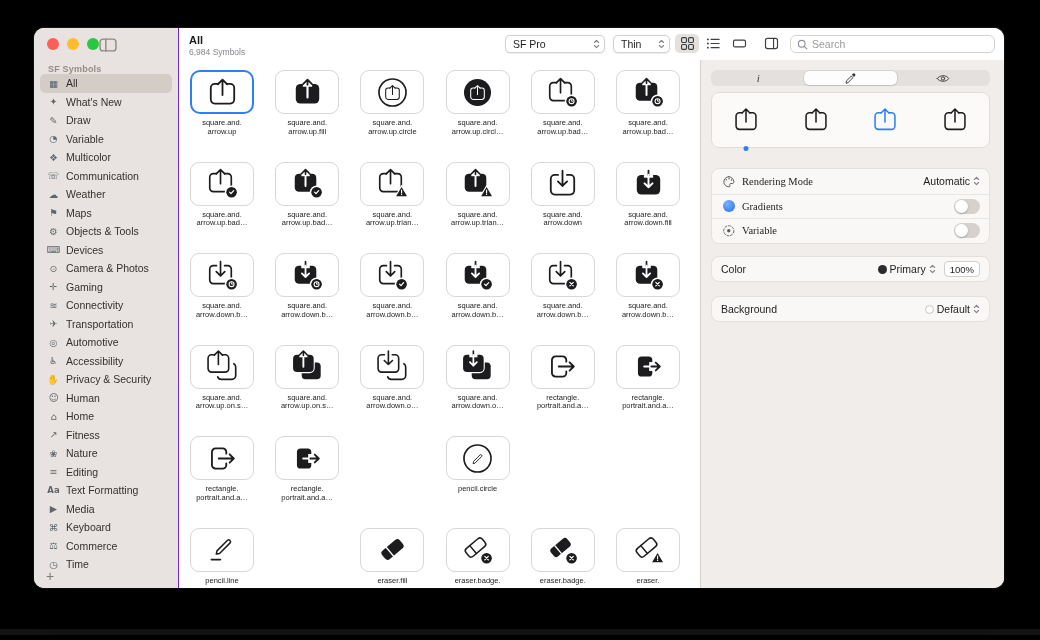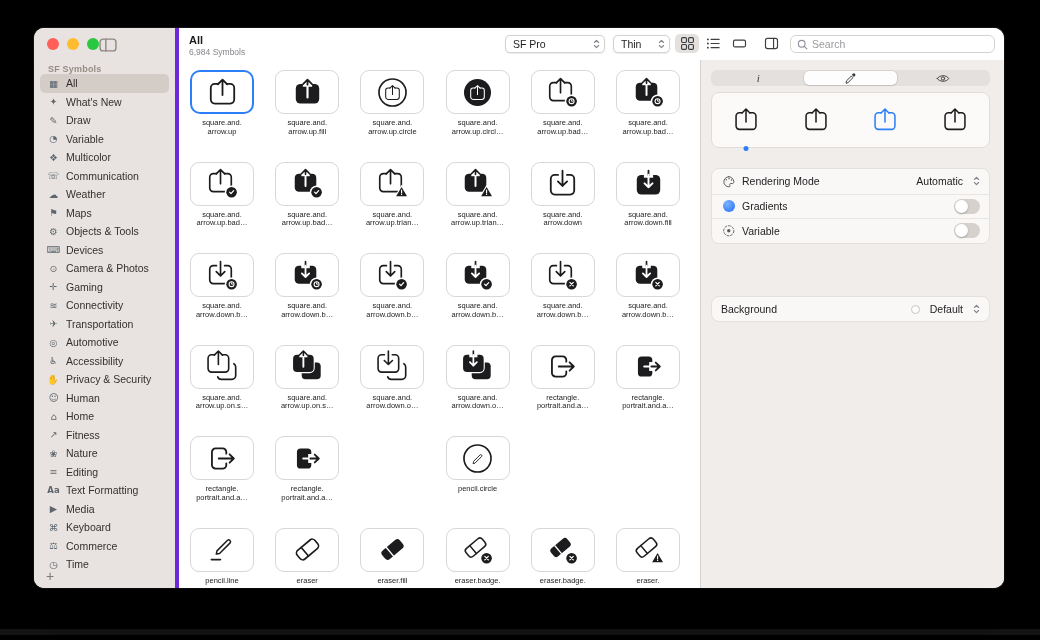--- a/index.html
+++ b/index.html
@@ -2,21 +2,21 @@
 <html><head>
 <meta charset="utf-8">
 <style>
   *{margin:0;padding:0;box-sizing:border-box;font-family:"Liberation Sans","DejaVu Sans",sans-serif;}
   html,body{width:1040px;height:640px;background:#000;overflow:hidden;}
   .stage{position:relative;width:1040px;height:640px;background:#000;}
   .dock-strip{position:absolute;left:0;right:0;bottom:5px;height:6px;background:#141414;}
   .window{position:absolute;left:34px;top:28px;width:970px;height:560px;border-radius:10px;background:#fff;overflow:hidden;
           box-shadow:0 18px 45px rgba(0,0,0,.65),0 0 0 1px rgba(255,255,255,.09);}
   
-  .sidebar{position:absolute;left:0;top:0;bottom:0;width:145px;background:#e8e3e0;border-right:4px solid #6d28d9;}
+  .sidebar{position:absolute;left:0;top:0;bottom:0;width:145px;background:#e8e3e0;border-right:1px solid #6d28d9;}
   .traffic{position:absolute;top:10px;left:13px;display:flex;gap:8px;}
   .tl{width:12px;height:12px;border-radius:50%;}
   .tl.red{background:#ff5f57}.tl.yellow{background:#febc2e}.tl.green{background:#28c840}
   .sb-toggle{position:absolute;left:62px;top:9px;width:24px;height:16px;display:flex;align-items:center;justify-content:center;}
   .side-section{position:absolute;left:14px;top:36px;font-size:9px;font-weight:700;color:#948d86;letter-spacing:.2px;}
   .side-list{position:absolute;left:6px;right:6px;top:46px;}
   .side-item{display:flex;align-items:center;height:18.5px;padding:0 6px;border-radius:5px;color:#33302d;font-size:10.5px;white-space:nowrap;}
   .side-item.sel{background:#d3ccc7;}
   .s-ico{width:15px;flex:none;text-align:center;margin-right:5px;font-size:9.5px;color:#5d666f;font-family:"DejaVu Sans",sans-serif;}
   .s-ico.aa{font-size:8.5px;font-weight:700;}
@@ -58,22 +58,22 @@
   .pv-card{position:absolute;left:10px;right:14px;top:32px;height:56px;background:#fbfaf9;border:1px solid #e0dcd9;border-radius:8px;
            display:flex;align-items:center;justify-content:space-between;padding:0 14px;}
   .pv-item{position:relative;width:40px;height:40px;display:flex;align-items:center;justify-content:center;}
   .pv-ico{width:28px;height:28px;}
   .pv-dot{position:absolute;left:50%;transform:translateX(-50%);bottom:-11px;width:5px;height:5px;border-radius:50%;background:#2d7ff9;}
   .group{position:absolute;left:10px;right:14px;top:108px;background:#f9f8f6;border:1px solid #e3e0dd;border-radius:8px;}
   .row{height:24.5px;display:flex;align-items:center;padding:0 9px;font-size:10.5px;color:#1d1d1f;}
   .row + .row{border-top:1px solid #e8e5e2;}
   .r-ico{width:15px;height:15px;margin-right:6px;display:flex;align-items:center;justify-content:center;flex:none;}
   .r-ico svg{width:13.5px;height:13.5px;}
-  .r-label{flex:1;}
-  .popup-bl{display:flex;align-items:center;gap:10px;font-size:10.5px;color:#1d1d1f;}
+  .r-label{flex:1;font-family:Liberation Serif, serif;}
+  .popup-bl{display:flex;align-items:center;gap:3px;font-size:10.5px;color:#1d1d1f;}
   .toggle{width:26px;height:15px;border-radius:8px;background:#d6d1cd;position:relative;flex:none;}
   .knob{position:absolute;top:1px;left:1px;width:13px;height:13px;border-radius:50%;background:#fff;box-shadow:0 1px 2px rgba(0,0,0,.25);}
   .grad-dot{width:12px;height:12px;border-radius:50%;background:radial-gradient(circle at 35% 30%,#7db2ff,#1f6ef6);}
   .card-row{position:absolute;left:10px;right:14px;height:26px;background:#f9f8f6;border:1px solid #e3e0dd;border-radius:8px;
             display:flex;align-items:center;padding:0 9px;font-size:10.5px;color:#1d1d1f;}
   #color-row{top:196px;}
   #bg-row{top:236px;}
   .spacer{flex:1;}
   .swatch{width:9px;height:9px;border-radius:50%;display:inline-block;}
   .swatch.dark{background:#2b2b2d;}
@@ -719,33 +719,20 @@
     <div class="cell-box">
             <svg viewBox="0 0 40 40" class="g-ico">
               <path d="M6.5 32.2 H17.5" stroke="#1c1c1e" stroke-width="2" fill="none" stroke-linecap="round" stroke-linejoin="round"></path>
               <g transform="translate(2 -2) scale(0.95)">
                 <path d="M11 29 L11.9 24.9 L25.4 11.4 A2.35 2.35 0 0 1 28.7 14.7 L15.2 28.2 Z" stroke="#1c1c1e" stroke-width="1.9" fill="none" stroke-linecap="round" stroke-linejoin="round"></path>
               </g>
             </svg>
           </div>
     <div class="cell-name">
             <div>pencil.line</div>
-          </div>
-  </div>
-        <div class="cell" style="left: 90.2px; top: 467.5px;">
-    <div class="cell-box">
-            <svg viewBox="0 0 40 40" class="g-ico">
-              <g transform="rotate(-40 20 20)">
-                <rect x="6" y="13.2" width="28" height="13.6" rx="4.2" stroke="#1c1c1e" stroke-width="2" fill="none" stroke-linecap="round" stroke-linejoin="round"></rect>
-                <path d="M15.8 13.2 V26.8" stroke="#1c1c1e" stroke-width="2" fill="none" stroke-linecap="round" stroke-linejoin="round"></path>
-              </g>
-            </svg>
-          </div>
-    <div class="cell-name">
-            <div>eraser</div>
           </div>
   </div>
         <div class="cell" style="left: 175.4px; top: 467.5px;">
     <div class="cell-box">
             <svg viewBox="0 0 40 40" class="g-ico">
               <g transform="rotate(-40 20 20)">
                 <rect x="6" y="13.2" width="28" height="13.6" rx="4.2" fill="#1c1c1e"></rect>
                 <path d="M15.8 13.4 V26.6" stroke="#fff" stroke-width="1.7" fill="none" stroke-linecap="round" stroke-linejoin="round"></path>
               </g>
             </svg>
@@ -893,20 +880,34 @@
                 <circle cx="8" cy="8" r="2" fill="#5a5a5e"></circle>
               </svg>
             </span>
           <span class="r-label">Variable</span>
           <div class="toggle">
               <span class="knob"></span>
             </div>
         </div>
       </div>
 
+      <div class="card-row" id="color-row">
+        <span>Color</span>
+        <span class="spacer"></span>
+        <div class="popup-bl">
+          <span class="swatch dark"></span>
+          <span>Primary</span>
+          <span class="chev-box">
+              <svg viewBox="0 0 8 13" class="chev">
+                <path d="M1.6 4.8 L4 2.3 L6.4 4.8 M1.6 8.2 L4 10.7 L6.4 8.2" stroke="#85858a" stroke-width="1.3" fill="none" stroke-linecap="round" stroke-linejoin="round"></path>
+              </svg>
+            </span>
+        </div>
+        <div class="pct">100%</div>
+      </div>
 
       <div class="card-row" id="bg-row">
         <span>Background</span>
         <span class="spacer"></span>
         <div class="popup-bl">
           <span class="swatch light"></span>
           <span>Default</span>
           <span class="chev-box">
               <svg viewBox="0 0 8 13" class="chev">
                 <path d="M1.6 4.8 L4 2.3 L6.4 4.8 M1.6 8.2 L4 10.7 L6.4 8.2" stroke="#85858a" stroke-width="1.3" fill="none" stroke-linecap="round" stroke-linejoin="round"></path>

